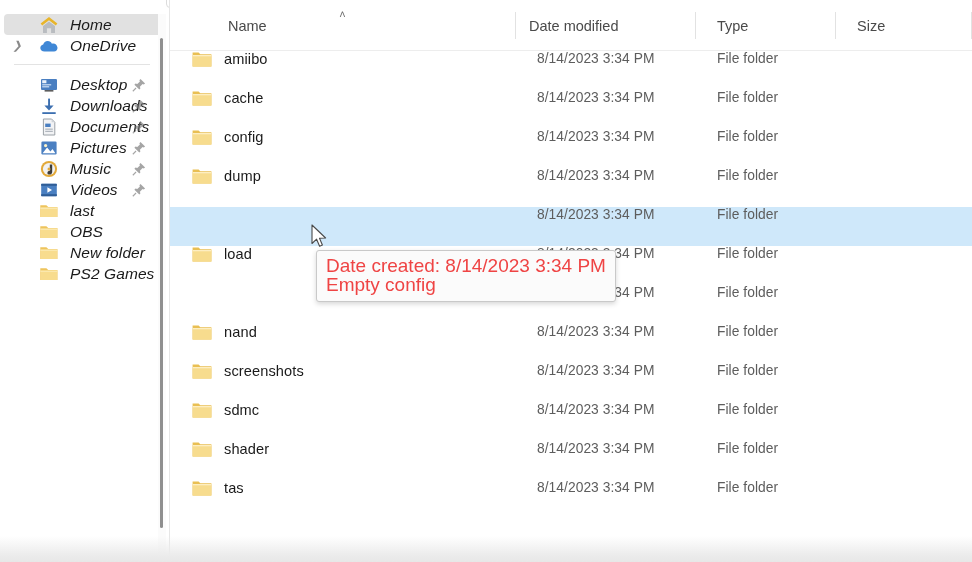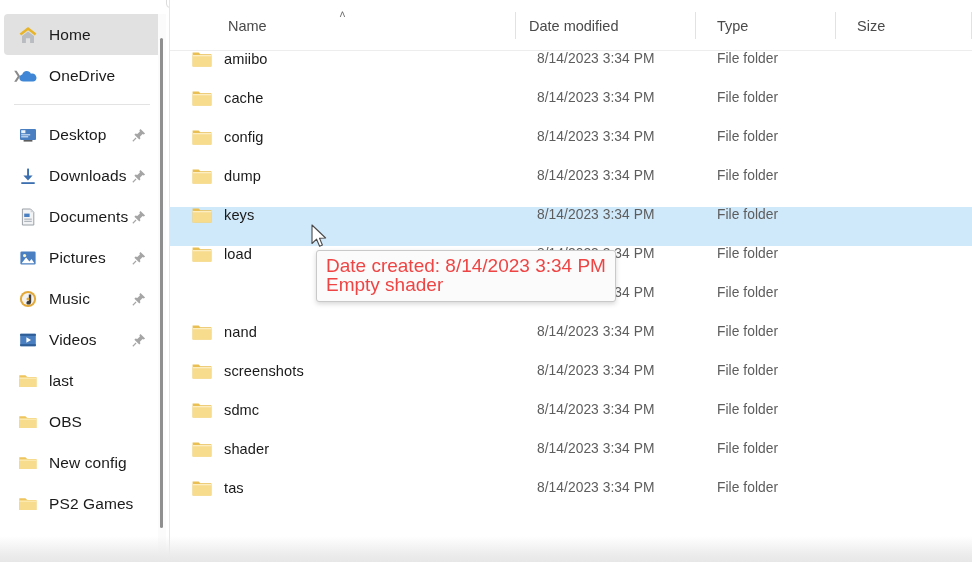--- a/index.html
+++ b/index.html
@@ -34,25 +34,26 @@
     left: 0; top: 14px;
     width: 166px; height: 548px;
     background: #ffffff;
     overflow: hidden;
   }
 
   .nav-item {
     position: relative;
     display: flex;
     align-items: center;
-    height: 41px;
+    height: 21px;
     margin: 0 4px;
-    padding-left: 14px;
+    padding-left: 35px;
     border-radius: 4px;
     cursor: default;
+    font-style: italic;
   }
   .nav-item.selected { background: #e1e1e1; }
 
   .nav-item .chev {
     position: absolute;
     left: 6px; top: 0; bottom: 0;
     width: 14px;
     display: flex; align-items: center; justify-content: center;
     color: #8a8a8a;
     font-size: 11px;
@@ -379,21 +380,21 @@
         <span class="nav-label">OBS</span>
       </div>
       <div class="nav-item">
         <span>
           <svg class="nav-ico" viewBox="0 0 20 20" width="20" height="20">
             <path d="M1.3 4.2 L7.4 4.2 L9.2 6.1 L18.4 6.1 L18.4 16 L1.3 16 Z" fill="#eec45c"></path>
             <path d="M1.3 6.6 L18.4 6.6 L18.4 16 L1.3 16 Z" fill="#f8dc8e"></path>
             <path d="M1.3 6.6 L18.4 6.6 L18.4 7.7 L1.3 7.7 Z" fill="#fcecba"></path>
           </svg>
         </span>
-        <span class="nav-label">New config</span>
+        <span class="nav-label">New folder</span>
       </div>
       <div class="nav-item">
         <span>
           <svg class="nav-ico" viewBox="0 0 20 20" width="20" height="20">
             <path d="M1.3 4.2 L7.4 4.2 L9.2 6.1 L18.4 6.1 L18.4 16 L1.3 16 Z" fill="#eec45c"></path>
             <path d="M1.3 6.6 L18.4 6.6 L18.4 16 L1.3 16 Z" fill="#f8dc8e"></path>
             <path d="M1.3 6.6 L18.4 6.6 L18.4 7.7 L1.3 7.7 Z" fill="#fcecba"></path>
           </svg>
         </span>
         <span class="nav-label">PS2 Games</span>
@@ -507,30 +508,20 @@
             <span class="fmeta">8/14/2023 3:34 PM</span>
           </div>
           <div class="cell c-type">
             <span class="fmeta">File folder</span>
           </div>
           <div class="cell c-size">
             <span class="fmeta"></span>
           </div>
         </div>
         <div class="row selected">
-          <div class="cell c-name">
-            <span>
-              <svg class="folder-ico" viewBox="0 0 20 17" width="20" height="17">
-                <path d="M0.6 1.4 L6.6 1.4 L8.3 3.3 L19.4 3.3 L19.4 15.6 L0.6 15.6 Z" fill="#e9bf53"></path>
-                <path d="M0.6 4 L19.4 4 L19.4 15.6 L0.6 15.6 Z" fill="#f7dc8e"></path>
-                <path d="M0.6 4 L19.4 4 L19.4 5.3 L0.6 5.3 Z" fill="#fdeec2"></path>
-              </svg>
-            </span>
-            <span class="fname">keys</span>
-          </div>
           <div class="cell c-date">
             <span class="fmeta">8/14/2023 3:34 PM</span>
           </div>
           <div class="cell c-type">
             <span class="fmeta">File folder</span>
           </div>
           <div class="cell c-size">
             <span class="fmeta"></span>
           </div>
         </div>
@@ -670,21 +661,21 @@
           <div class="cell c-size">
             <span class="fmeta"></span>
           </div>
         </div>
       </div>
 
   </div>
 
   <div class="tooltip">
     <div>Date created: 8/14/2023 3:34 PM</div>
-    <div>Empty shader</div>
+    <div>Empty config</div>
   </div>
 
   <div class="cursor">
     <svg width="18" height="26" viewBox="0 0 18 26">
       <path d="M1 1 L1 19.5 L5.6 15.2 L8.6 22.2 L11.4 21 L8.5 14.2 L14.6 14 Z" fill="#ffffff" stroke="#4a4a4a" stroke-width="1.1" stroke-linejoin="round"></path>
     </svg>
   </div>
 
   <div class="footfade"></div>
 

